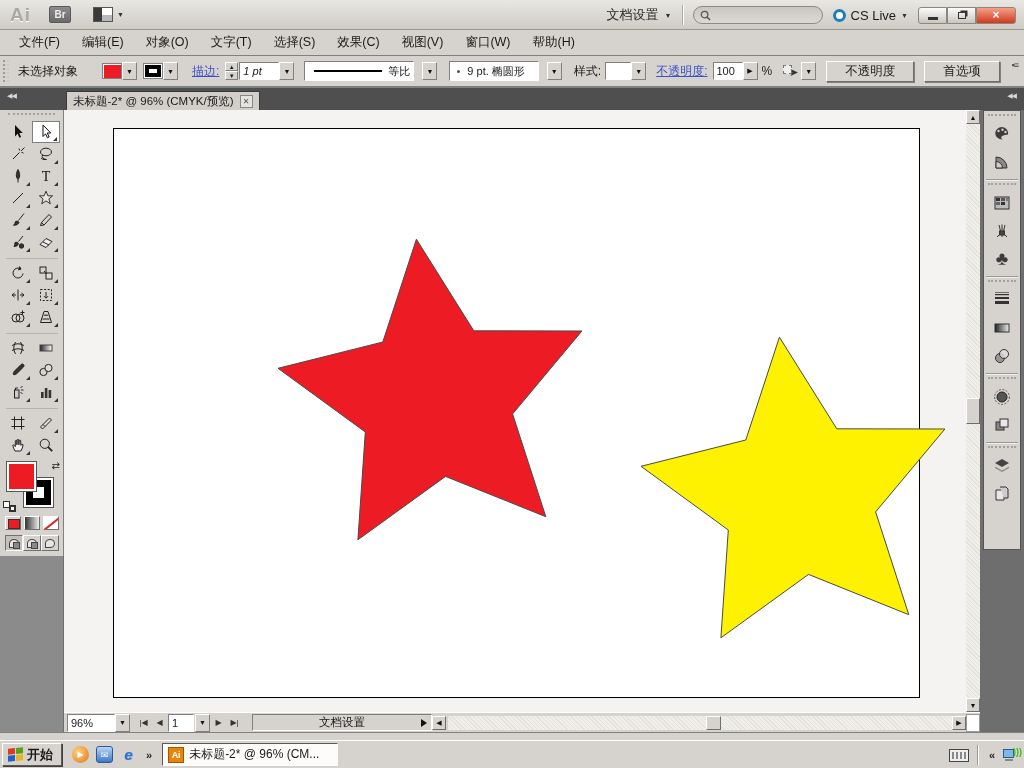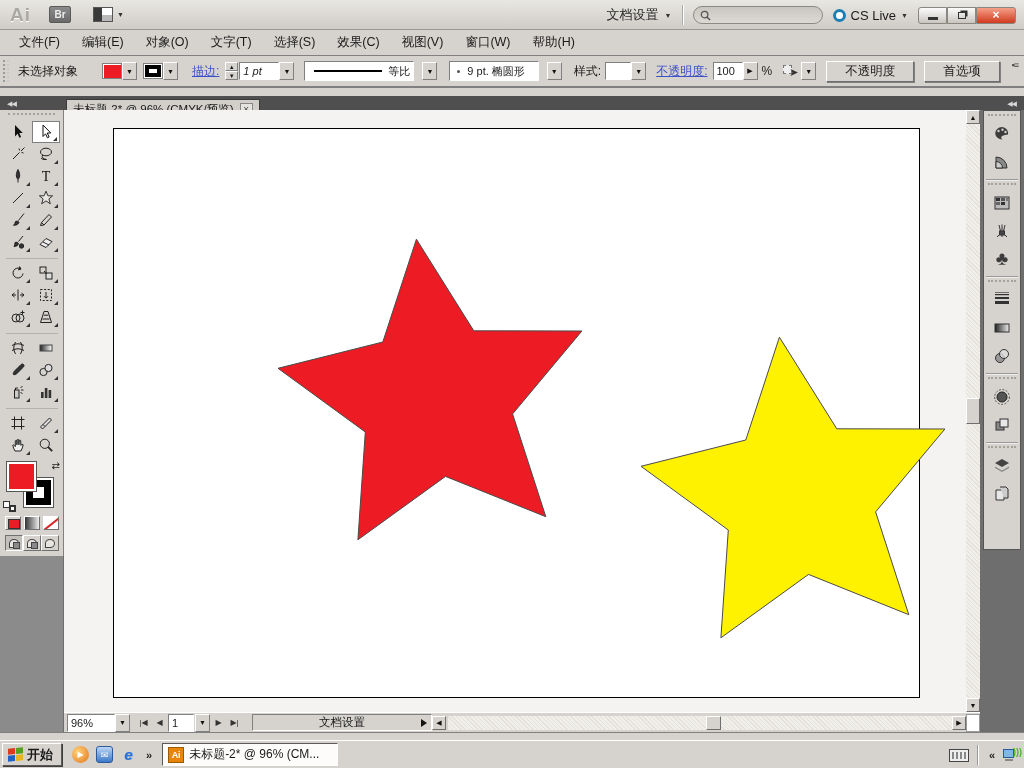--- a/index.html
+++ b/index.html
@@ -58,21 +58,21 @@
   .stroke-line { width:68px; height:2px; background:#000; margin:0 6px; }
   .brush-dot { width:3px; height:3px; background:#555; border-radius:50%; margin:0 7px 0 4px; }
   #isolate-ico { width:18px; height:16px; position:relative; margin:0 1px 0 6px; }
   #isolate-ico .sq { position:absolute; left:1px; top:2px; width:9px; height:9px; border:1px dashed #777; background:#eee; }
   #isolate-ico .ar { position:absolute; left:7px; top:3px; font-size:11px; color:#333; }
   .push-btn { height:21px; padding:0 18px; font-size:12.5px; margin-left:10px; border:1px solid; border-color:#fff #6e6e6e #6e6e6e #fff;
               background:#d6d3ce; box-shadow:1px 1px 0 #808080; display:flex; align-items:center; }
   #cb-panel-ico { position:absolute; right:6px; top:4px; font-size:9px; color:#444; letter-spacing:-1px; }
 
   
-  #tabstrip { position:absolute; left:0; top:96px; width:1024px; height:22px; background:#4f4f4f; display:flex; align-items:flex-end; }
+  #tabstrip { position:absolute; left:0; top:88px; width:1024px; height:22px; background:#4f4f4f; display:flex; align-items:flex-end; }
   .collapse-arrows { color:#d8d8d8; font-size:7px; letter-spacing:-1px; position:absolute; top:4px; }
   #doc-tab { position:absolute; left:66px; top:3px; height:19px; background:#d2cfca; border:1px solid #3a3a3a; border-bottom:none;
              display:flex; align-items:center; padding:0 6px; font-size:11.5px; gap:6px; }
   #tab-close { width:13px; height:13px; border:1px solid #888; background:#e6e4e0; font-size:8px; display:flex; align-items:center; justify-content:center; color:#555; }
 
   
   #toolbar { position:absolute; left:0; top:110px; width:64px; height:446px; background:#d6d3ce; border-right:1px solid #808080; }
   #toolbar-grip { height:6px; margin:3px 8px 2px; border-top:2px dotted #a5a29c; }
   #tools { display:grid; grid-template-columns:28px 28px; justify-content:center; }
   .tool { width:28px; height:22px; display:flex; align-items:center; justify-content:center; position:relative; }

